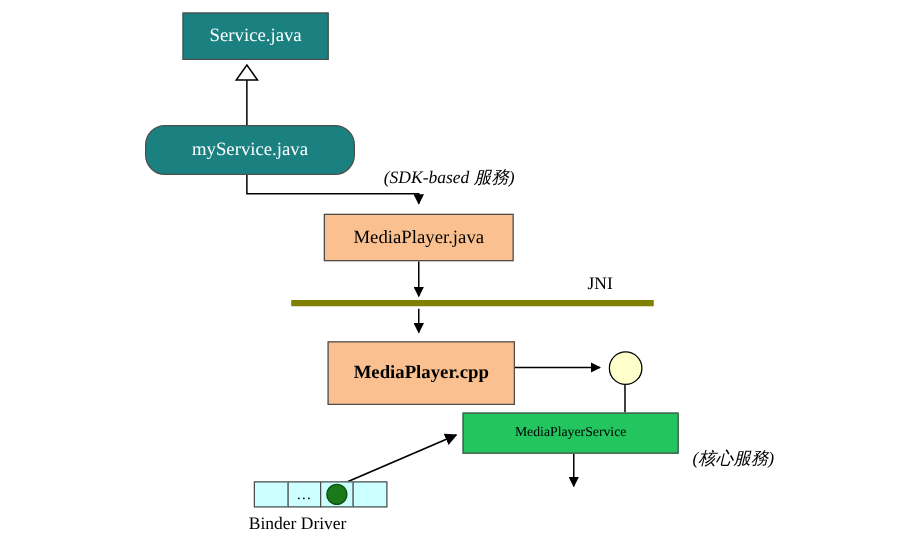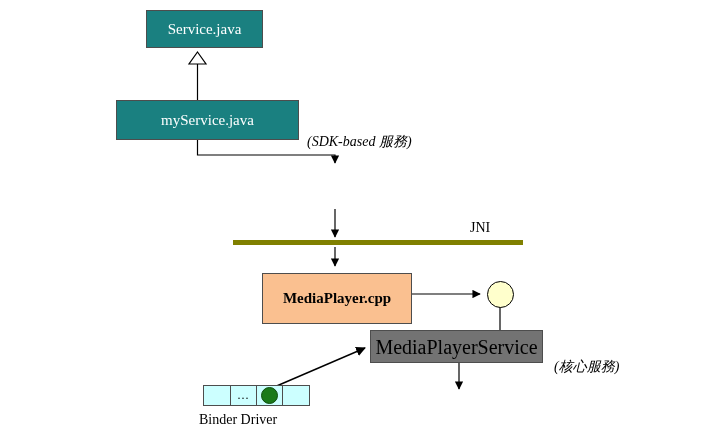--- a/index.html
+++ b/index.html
@@ -40,24 +40,24 @@
     color: #ffffff;
     font-size: 15px;
   }
   .node-peach {
     background: #fac090;
     border: 1px solid #4d4d4d;
     color: #000000;
     font-size: 15px;
   }
   .node-cream {
-    background: #737373;
-    border: 1px solid #4d4d4d;
-    color: #000000;
-    font-size: 20px;
+    background: #22c55e;
+    border: 1px solid #4d4d4d;
+    color: #000000;
+    font-size: 11px;
   }
   .node-white {
     background: #ffffff;
     border: 1px solid #4d4d4d;
     color: #000000;
     font-size: 14px;
   }
   .annot {
     position: absolute;
     font-style: italic;
@@ -165,26 +165,29 @@
      MediaPlayerService --&gt;
     <g>
       <line x1="258" y1="394" x2="365" y2="348" stroke="#000000" stroke-width="1.4" marker-end="url(#arrow-black)"></line>
     </g>
   </svg>
 
   <div class="node node-teal" style="left:146px; top:10px; width:117px; height:38px;">
     <span>Service.java</span>
   </div>
 
-  <div class="node node-teal" style="left:116px; top:100px; width:183px; height:40px;">
+  <div class="node node-teal" style="left:116px; top:100px; width:168px; height:40px;border-radius:16px;">
     <span>myService.java</span>
   </div>
 
   <div class="annot" style="left:307px; top:110px;">(SDK-based 服務)</div>
 
+  <div class="node node-peach" style="left:259px; top:171px; width:152px; height:38px;">
+    <span>MediaPlayer.java</span>
+  </div>
 
   <div class="jni-line" style="left:233px; top:240px; width:290px; height:5px;"></div>
   <div class="jni-label" style="left:470px; top:220px;">JNI</div>
 
   <div class="node node-peach" style="left:262px; top:273px; width:150px; height:51px;font-weight:bold;">
     <span>MediaPlayer.cpp</span>
   </div>
 
   <div class="circle-node" style="left:487px; top:281px; width:27px; height:27px;"></div>
 

